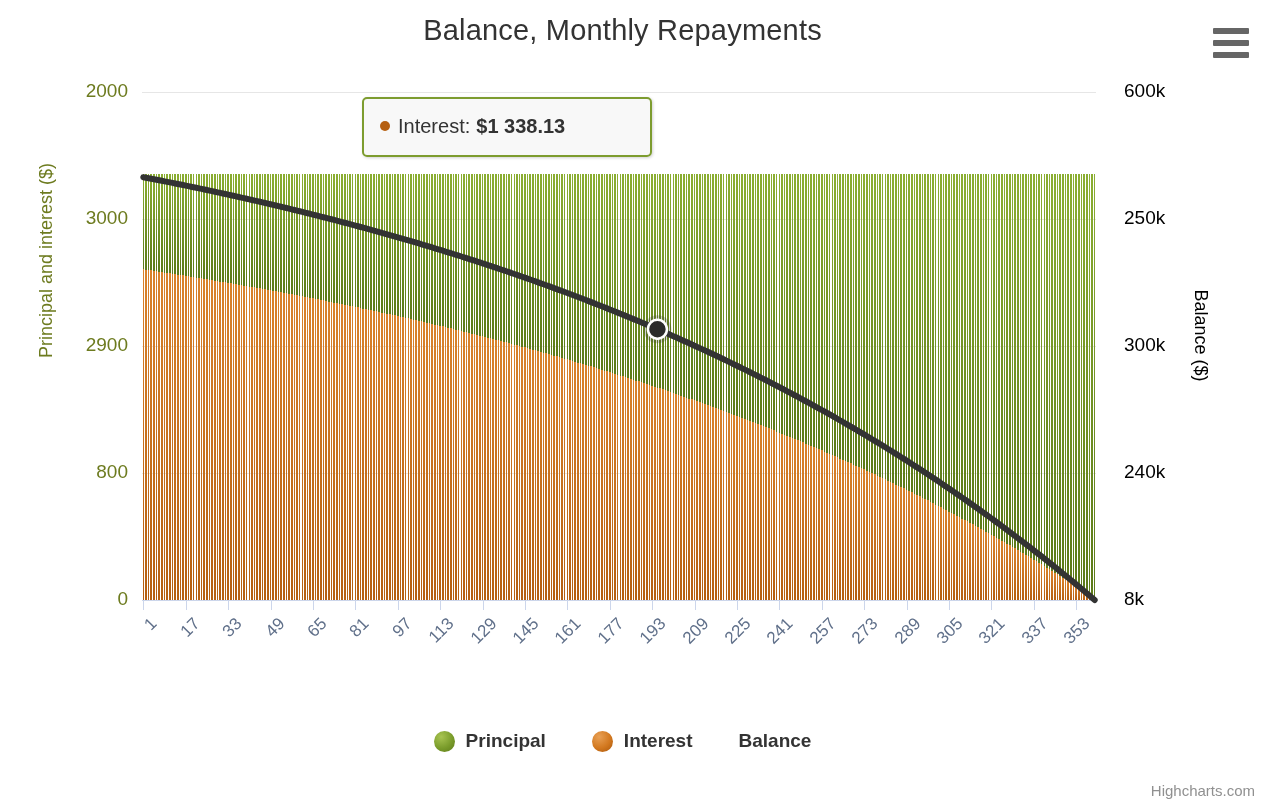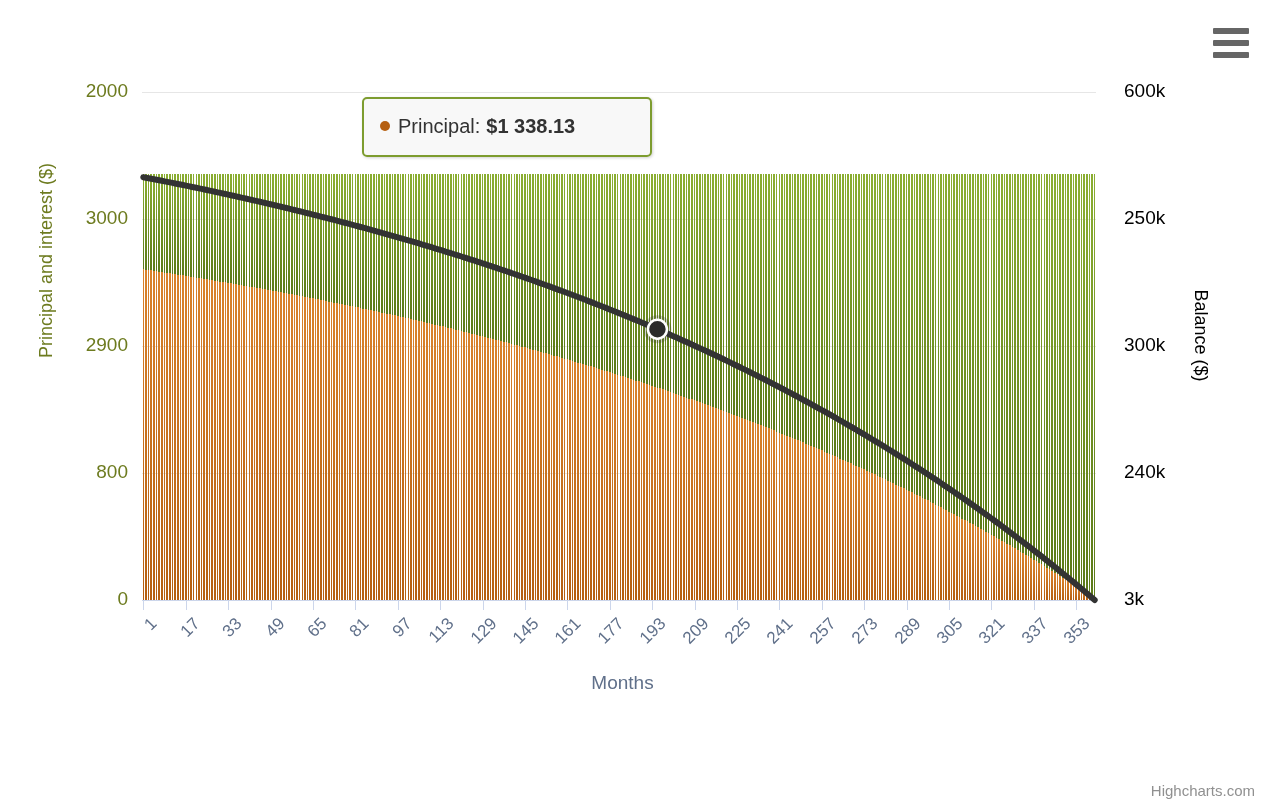--- a/index.html
+++ b/index.html
@@ -255,20 +255,21 @@
     color: #909090;
     white-space: nowrap;
     cursor: pointer;
   }
 </style>
 </head>
 <body>
 
 <div id="chart">
 
+  <div class="chart-title">Balance, Monthly Repayments</div>
 
   <div class="context-button">
     <span class="bar"></span>
     <span class="bar"></span>
     <span class="bar"></span>
   </div>
 
   <div class="plot">
     <div id="gridlines">
         <div class="gridline" style="top: 508px; background: rgb(204, 214, 235);"></div>
@@ -1727,21 +1728,21 @@
   </div>
 
   <div id="yticks-left">
       <div class="ytick-left" style="top: 588px;">0</div>
       <div class="ytick-left" style="top: 461px;">800</div>
       <div class="ytick-left" style="top: 334px;">2900</div>
       <div class="ytick-left" style="top: 207px;">3000</div>
       <div class="ytick-left" style="top: 80px;">2000</div>
     </div>
   <div id="yticks-right">
-      <div class="ytick-right" style="top: 588px;">3k</div>
+      <div class="ytick-right" style="top: 588px;">8k</div>
       <div class="ytick-right" style="top: 461px;">240k</div>
       <div class="ytick-right" style="top: 334px;">300k</div>
       <div class="ytick-right" style="top: 207px;">250k</div>
       <div class="ytick-right" style="top: 80px;">600k</div>
     </div>
   <div id="xticks">
       <div class="xtickmark" style="left: 143.325px;"></div>
       <div class="xtick" style="left: 47.325px; width: 100px;">1</div>
       <div class="xtickmark" style="left: 185.725px;"></div>
       <div class="xtick" style="left: 89.725px; width: 100px;">17</div>
@@ -1784,28 +1785,40 @@
       <div class="xtickmark" style="left: 991.325px;"></div>
       <div class="xtick" style="left: 895.325px; width: 100px;">321</div>
       <div class="xtickmark" style="left: 1033.72px;"></div>
       <div class="xtick" style="left: 937.725px; width: 100px;">337</div>
       <div class="xtickmark" style="left: 1076.12px;"></div>
       <div class="xtick" style="left: 980.125px; width: 100px;">353</div>
     </div>
 
   <div class="yaxis-title-left">Principal and interest ($)</div>
   <div class="yaxis-title-right">Balance ($)</div>
-  <div class="xaxis-title">Months</div>
 
+  <div class="legend" id="legend">
+      <div class="legend-item">
+        <span class="legend-marker principal"></span>
+        <span class="legend-label">Principal</span>
+      </div>
+      <div class="legend-item">
+        <span class="legend-marker interest"></span>
+        <span class="legend-label">Interest</span>
+      </div>
+      <div class="legend-item">
+        <span class="legend-label">Balance</span>
+      </div>
+    </div>
 
   <div class="tooltip">
     <div id="tooltip-rows">
         <div class="tooltip-row">
           <span class="tooltip-dot" style="background: rgb(181, 95, 16);"></span>
-          <span>Principal:</span>
+          <span>Interest:</span>
           <span class="tooltip-value">$1 338.13</span>
         </div>
       </div>
   </div>
 
   <div class="credits">Highcharts.com</div>
 
 </div>
 
 </body></html>

